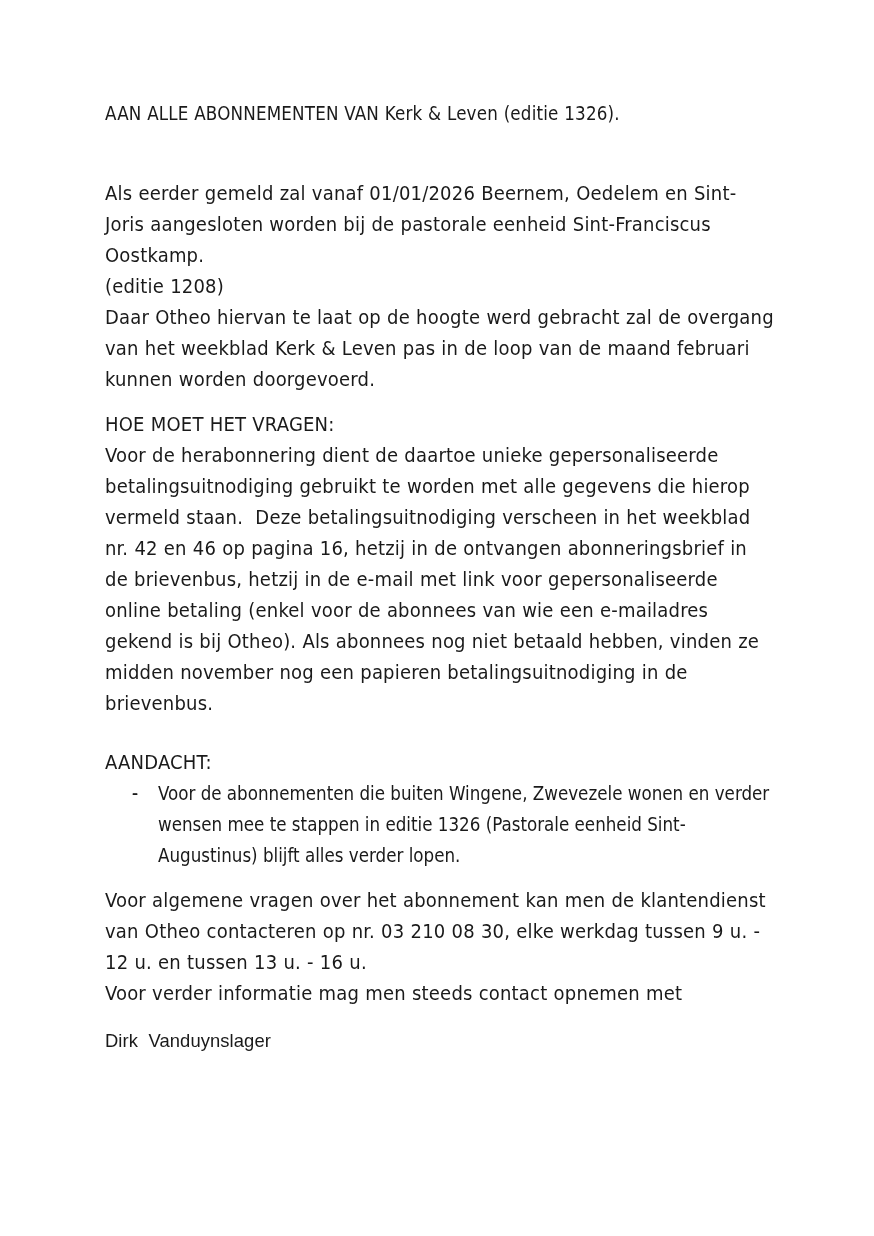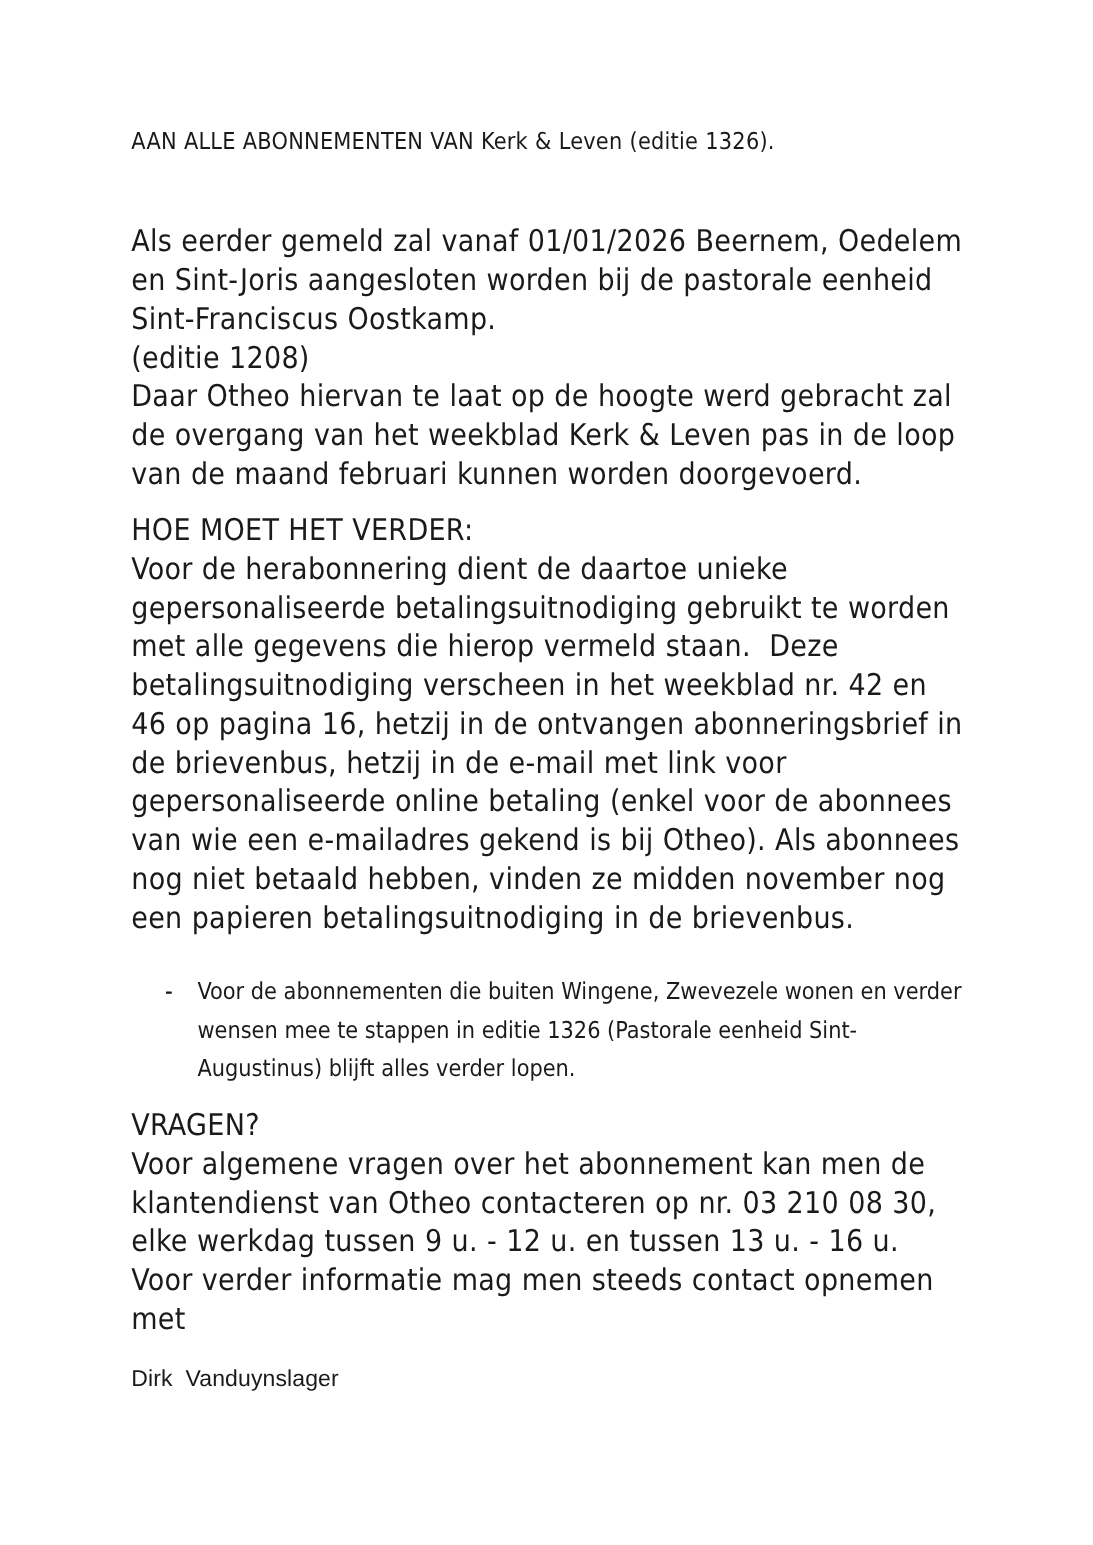--- a/index.html
+++ b/index.html
@@ -28,21 +28,21 @@
   }
 
   .doc {
     position: absolute;
     left: 105px;
     top: 98px;
     width: 670px;
   }
 
   .tx {
-    font-size: 24px;
+    font-size: 20px;
     line-height: 31px;
     letter-spacing: 0.01em;
     white-space: pre-wrap;
     word-spacing: 0.01em;
   }
 
   
   .title-block {
     margin-bottom: 0;
   }
@@ -103,42 +103,42 @@
     </div>
 
     <div class="gap-title"></div>
 
     <div class="tx para">Als eerder gemeld zal vanaf 01/01/2026 Beernem, Oedelem en Sint-Joris aangesloten worden bij de pastorale eenheid Sint-Franciscus Oostkamp.
 (editie 1208)
 Daar Otheo hiervan te laat op de hoogte werd gebracht zal de overgang van het weekblad Kerk &amp; Leven pas in de loop van de maand februari kunnen worden doorgevoerd.</div>
 
     <div class="gap-para"></div>
 
-    <div class="tx heading-line">HOE MOET HET VERDER:</div>
+    <div class="tx heading-line">HOE MOET HET VRAGEN:</div>
     <div class="tx para">Voor de herabonnering dient de daartoe unieke gepersonaliseerde betalingsuitnodiging gebruikt te worden met alle gegevens die hierop vermeld staan.  Deze betalingsuitnodiging verscheen in het weekblad nr. 42 en 46 op pagina 16, hetzij in de ontvangen abonneringsbrief in de brievenbus, hetzij in de e-mail met link voor gepersonaliseerde online betaling (enkel voor de abonnees van wie een e-mailadres gekend is bij Otheo). Als abonnees nog niet betaald hebben, vinden ze midden november nog een papieren betalingsuitnodiging in de brievenbus.</div>
 
     <div class="gap-para"></div>
 
 
     <div class="gap-para"></div>
 
+    <div class="tx heading-line">AANDACHT:</div>
 
     <ul class="list">
       <li class="list-item">
         <span class="list-marker">-</span>
       </li>
       <li class="list-item">
         <span class="list-marker">-</span>
         <span>Voor de abonnementen die buiten Wingene, Zwevezele wonen en verder wensen mee te stappen in editie 1326 (Pastorale eenheid Sint-Augustinus) blijft alles verder lopen.</span>
       </li>
     </ul>
 
     <div class="gap-para"></div>
 
-    <div class="tx heading-line">VRAGEN?</div>
     <div class="tx para">Voor algemene vragen over het abonnement kan men de klantendienst van Otheo contacteren op nr. 03 210 08 30, elke werkdag tussen 9 u. - 12 u. en tussen 13 u. - 16 u.
 Voor verder informatie mag men steeds contact opnemen met</div>
 
     <div class="gap-contact"></div>
 
     <div class="contact">
       <div class="contact-line">Dirk  Vanduynslager</div>
 
     </div>
 

